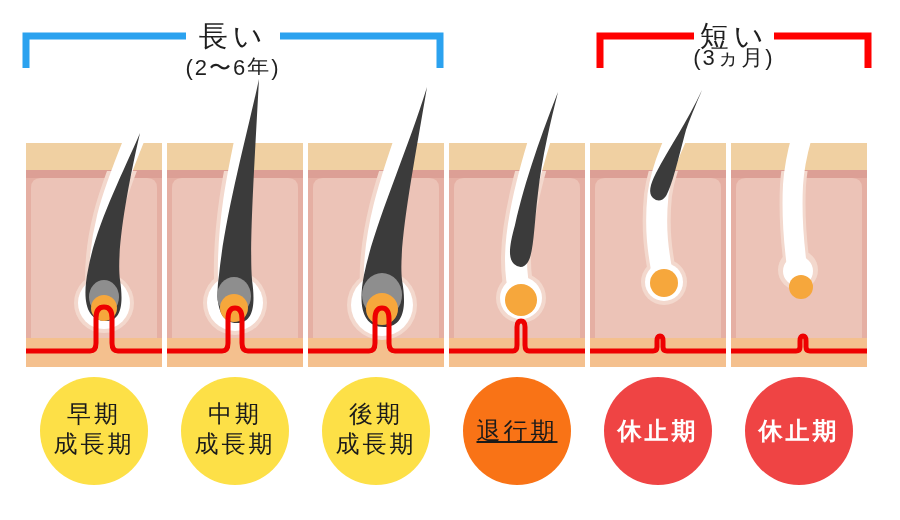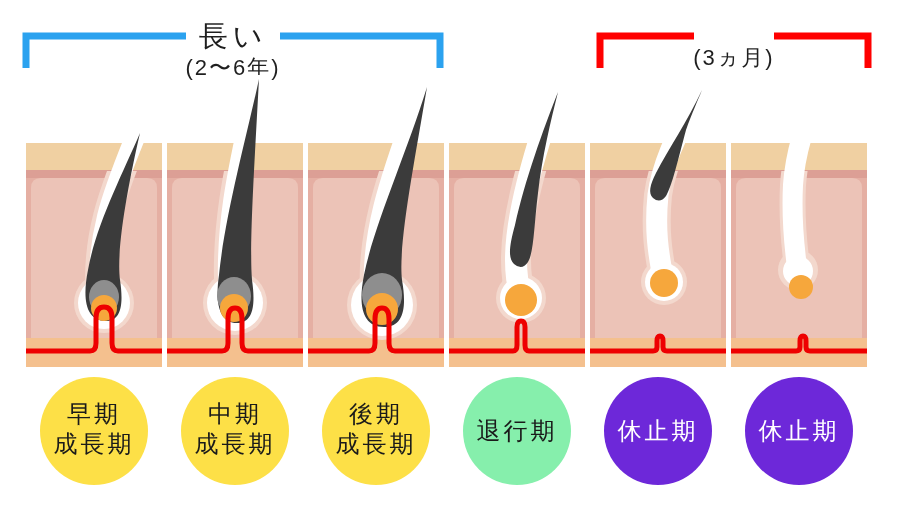--- a/index.html
+++ b/index.html
@@ -19,34 +19,35 @@
   .panel{width:136px;height:292px;flex:0 0 136px;}
 
   
   .circles-row{position:absolute;left:26px;top:377px;width:847px;height:110px;
                display:flex;gap:5px;}
   .circle-cell{flex:0 0 136px;display:flex;justify-content:center;align-items:flex-start;}
   .stage-circle{width:108px;height:108px;border-radius:50%;display:flex;flex-direction:column;
                 justify-content:center;align-items:center;text-align:center;
                 font-size:24px;line-height:1.25;letter-spacing:3px;}
   .stage-circle.anagen{background:#fde047;color:#1a1a1a;font-family:Liberation Mono, monospace;}
-  .stage-circle.catagen{background:#86efac;color:#1a1a1a;}
-  .stage-circle.telogen{background:#6d28d9;color:#ffffff;font-weight:normal;}
+  .stage-circle.catagen{background:#f97316;color:#1a1a1a;text-decoration:underline;}
+  .stage-circle.telogen{background:#ef4444;color:#ffffff;font-weight:bold;}
 </style>
 </head>
 <body>
 
 <div class="stage-area">
 
   <svg class="bracket-svg" viewBox="0 0 900 80">
     <path d="M26,68 L26,36 L186,36 M280,36 L440,36 L440,68" fill="none" stroke="#2ba2ef" stroke-width="7"></path>
     <path d="M600,68 L600,36 L694,36 M774,36 L868,36 L868,68" fill="none" stroke="#ff0000" stroke-width="7"></path>
   </svg>
   <div class="bracket-label bracket-title" style="left:181px;top:17px;width:104px;">長い</div>
   <div class="bracket-label bracket-duration" style="left:156px;top:53px;width:154px;">(2〜6年)</div>
+  <div class="bracket-label bracket-title" style="left:682px;top:17px;width:104px;">短い</div>
   <div class="bracket-label bracket-duration" style="left:657px;top:43px;width:154px;">(3ヵ月)</div>
 
   <div class="panels-row">
 
     <svg class="panel" viewBox="0 0 136 292">
       <defs>
           <clipPath id="clip1">
             <rect x="0" y="96" width="136" height="196"></rect>
           </clipPath>
         </defs>

